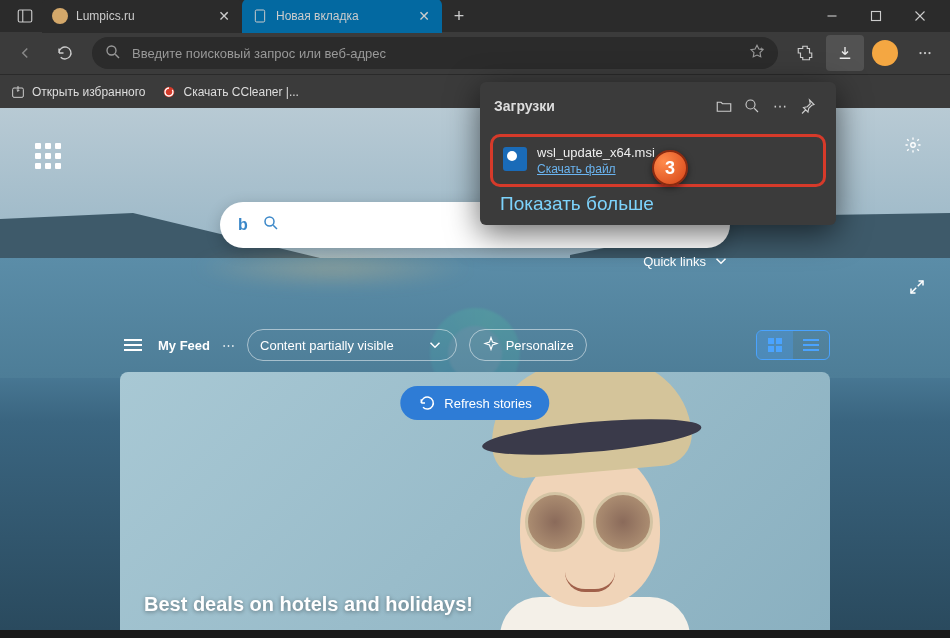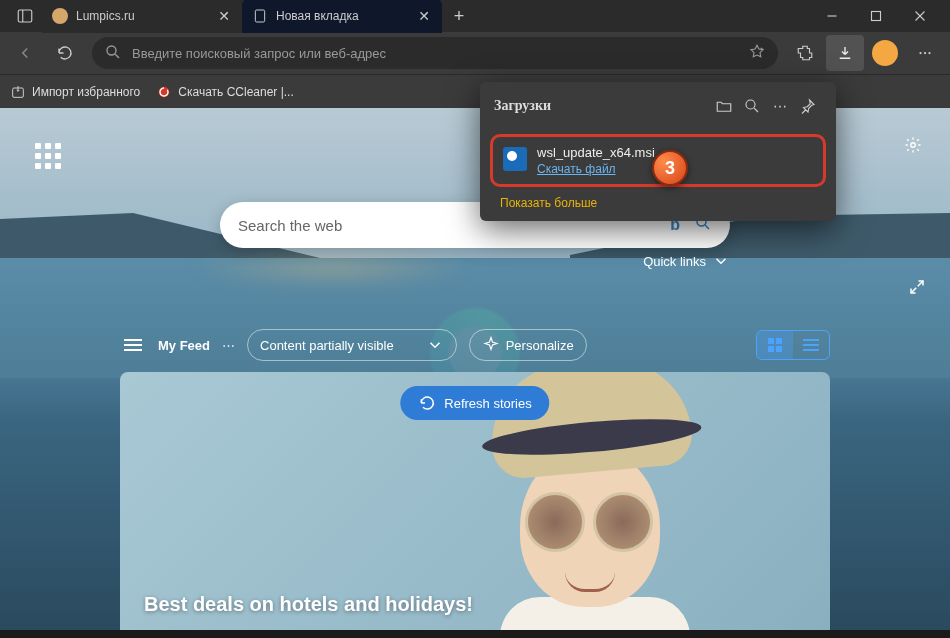--- a/index.html
+++ b/index.html
@@ -3,21 +3,21 @@
 <meta charset="utf-8">
 <style>
   * { margin: 0; padding: 0; box-sizing: border-box; font-family: 'Segoe UI', Arial, sans-serif; }
   body { width: 950px; height: 638px; background: #1a1a1a; overflow: hidden; position: relative; }
   
   
   .titlebar { height: 32px; background: #2b2b2b; display: flex; align-items: center; padding: 0 8px; }
   .tab-btn { width: 34px; height: 34px; display: flex; align-items: center; justify-content: center; color: #ccc; }
   .tab { height: 34px; display: flex; align-items: center; padding: 0 10px; border-radius: 6px 6px 0 0; color: #ccc; font-size: 12px; gap: 8px; max-width: 240px; min-width: 200px; }
   .tab.inactive { background: #2b2b2b; }
-  .tab.active { background: #0f172a; }
+  .tab.active { background: #0369a1; }
   .tab-favicon { width: 16px; height: 16px; border-radius: 50%; background: #d4a86a; flex-shrink: 0; }
   .tab-favicon.page { background: transparent; color: #ccc; display:flex; align-items:center; justify-content:center; }
   .tab-title { flex: 1; overflow: hidden; white-space: nowrap; text-overflow: ellipsis; }
   .tab-close { width: 16px; height: 16px; display: flex; align-items: center; justify-content: center; color: #ccc; font-size: 14px; }
   .newtab { width: 34px; height: 34px; display: flex; align-items: center; justify-content: center; color: #ccc; font-size: 18px; }
   .spacer { flex: 1; }
   .winbtn { width: 44px; height: 34px; display: flex; align-items: center; justify-content: center; color: #ccc; }
   
   
   .toolbar { height: 42px; background: #3b3b3b; display: flex; align-items: center; padding: 0 6px; gap: 2px; }
@@ -83,31 +83,31 @@
   .glasses span { width: 60px; height: 60px; border-radius: 50%; background: radial-gradient(circle, #8a6a5a, #b89a7a); border: 3px solid #d4c4a4; }
   .smile { position:absolute; top: 210px; left: 155px; width: 50px; height: 20px; border-bottom: 3px solid #a0604a; border-radius: 0 0 30px 30px; }
   .shirt { position:absolute; top: 235px; left: 90px; width: 190px; height: 120px; background: #f4f0e8; border-radius: 40px 40px 0 0; }
   
   .refresh-pill { position: absolute; top: 14px; left: 50%; transform: translateX(-50%); background: #2e7cd6; color: white; padding: 8px 18px; border-radius: 18px; font-size: 13px; display: flex; align-items: center; gap: 8px; }
   .card-headline { position: absolute; bottom: 14px; left: 24px; color: white; font-size: 20px; font-weight: bold; text-shadow: 0 1px 4px rgba(0,0,0,0.4); }
   
   
   .downloads { position: absolute; top: 82px; right: 114px; width: 356px; background: #3b3b3b; border-radius: 6px; box-shadow: 0 8px 32px rgba(0,0,0,0.6); z-index: 100; padding-bottom: 10px; }
   .dl-header { display: flex; align-items: center; padding: 10px 14px; color: #ddd; font-size: 14px; }
-  .dl-header .title { flex: 1; font-weight: 600; font-family: Liberation Serif, serif; }
+  .dl-header .title { flex: 1; font-weight: 600; }
   .dl-header .ic { width: 28px; height: 28px; display:flex; align-items:center; justify-content:center; color: #ccc; }
   .dl-item { margin: 4px 10px; padding: 8px 10px; display: flex; gap: 10px; border-radius: 4px; }
   .dl-item.highlight { border: 3px solid #d63a2a; border-radius: 10px; }
   .dl-icon { width: 24px; height: 24px; background: #1a6bb8; border-radius: 3px; position: relative; flex-shrink:0; margin-top:2px;}
   .dl-icon::after { content:''; position:absolute; top:4px; left:4px; width: 10px; height: 10px; background:white; border-radius:50%; }
   .dl-info { display: flex; flex-direction: column; gap: 2px; }
   .dl-name { color: #eee; font-size: 13px; }
   .dl-action { color: #6ab4f0; font-size: 12px; text-decoration: underline; }
   .dl-more { padding: 0 20px; margin-top: 6px; }
-  .dl-more a { color: #eab308; font-size: 12px; text-decoration: none; }
+  .dl-more a { color: #7dd3fc; font-size: 19px; text-decoration: none; }
   
   
   .callout { position: absolute; top: 150px; right: 262px; width: 36px; height: 36px; border-radius: 50%; background: radial-gradient(circle at 30% 30%, #ff8a4a, #d64518); color: white; font-weight: bold; font-size: 18px; display: flex; align-items: center; justify-content: center; border: 2px solid #8a2a10; z-index: 101; box-shadow: 0 2px 6px rgba(0,0,0,0.5); }
   
   svg { width: 18px; height: 18px; }
 </style>
 </head>
 <body>
 
 <div class="titlebar">
@@ -194,21 +194,21 @@
 </div>
 
 <div class="bookmarks">
   <div class="bookmark">
     <span class="bm-icon">
         <svg viewBox="0 0 24 24">
           <rect x="4" y="6" width="16" height="14" rx="2" fill="none" stroke="#ccc" stroke-width="1.5"></rect>
           <path d="M12 3v8m0 0l-2-2m2 2l2-2" fill="none" stroke="#ccc" stroke-width="1.5"></path>
         </svg>
       </span>
-    <span>Импорт избранного</span>
+    <span>Открыть избранного</span>
   </div>
   <div class="bookmark">
     <span class="bm-icon">
         <svg viewBox="0 0 24 24">
           <circle cx="12" cy="12" r="8" fill="#d43a2a"></circle>
           <path d="M12 6a6 6 0 1 0 5 2.7" fill="none" stroke="white" stroke-width="2"></path>
         </svg>
       </span>
     <span>Скачать CCleaner |...</span>
   </div>
@@ -241,21 +241,20 @@
       </svg>
   </div>
   <div class="fullscreen-btn">
     <svg viewBox="0 0 24 24" width="20" height="20">
         <path d="M4 14v6h6M20 10V4h-6" fill="none" stroke="white" stroke-width="2"></path>
         <path d="M4 20l7-7M20 4l-7 7" stroke="white" stroke-width="2"></path>
       </svg>
   </div>
 
   <div class="searchbox">
-    <span class="txt">Search the web</span>
     <span class="bing">b</span>
     <span class="mag"><svg viewBox="0 0 24 24" width="20" height="20">
           <circle cx="10" cy="10" r="6" fill="none" stroke="#3a87c8" stroke-width="2"></circle>
           <line x1="15" y1="15" x2="20" y2="20" stroke="#3a87c8" stroke-width="2"></line>
         </svg></span>
   </div>
 
   <div class="quicklinks">
     <span>Quick links</span>
     <svg viewBox="0 0 24 24" width="14" height="14">

